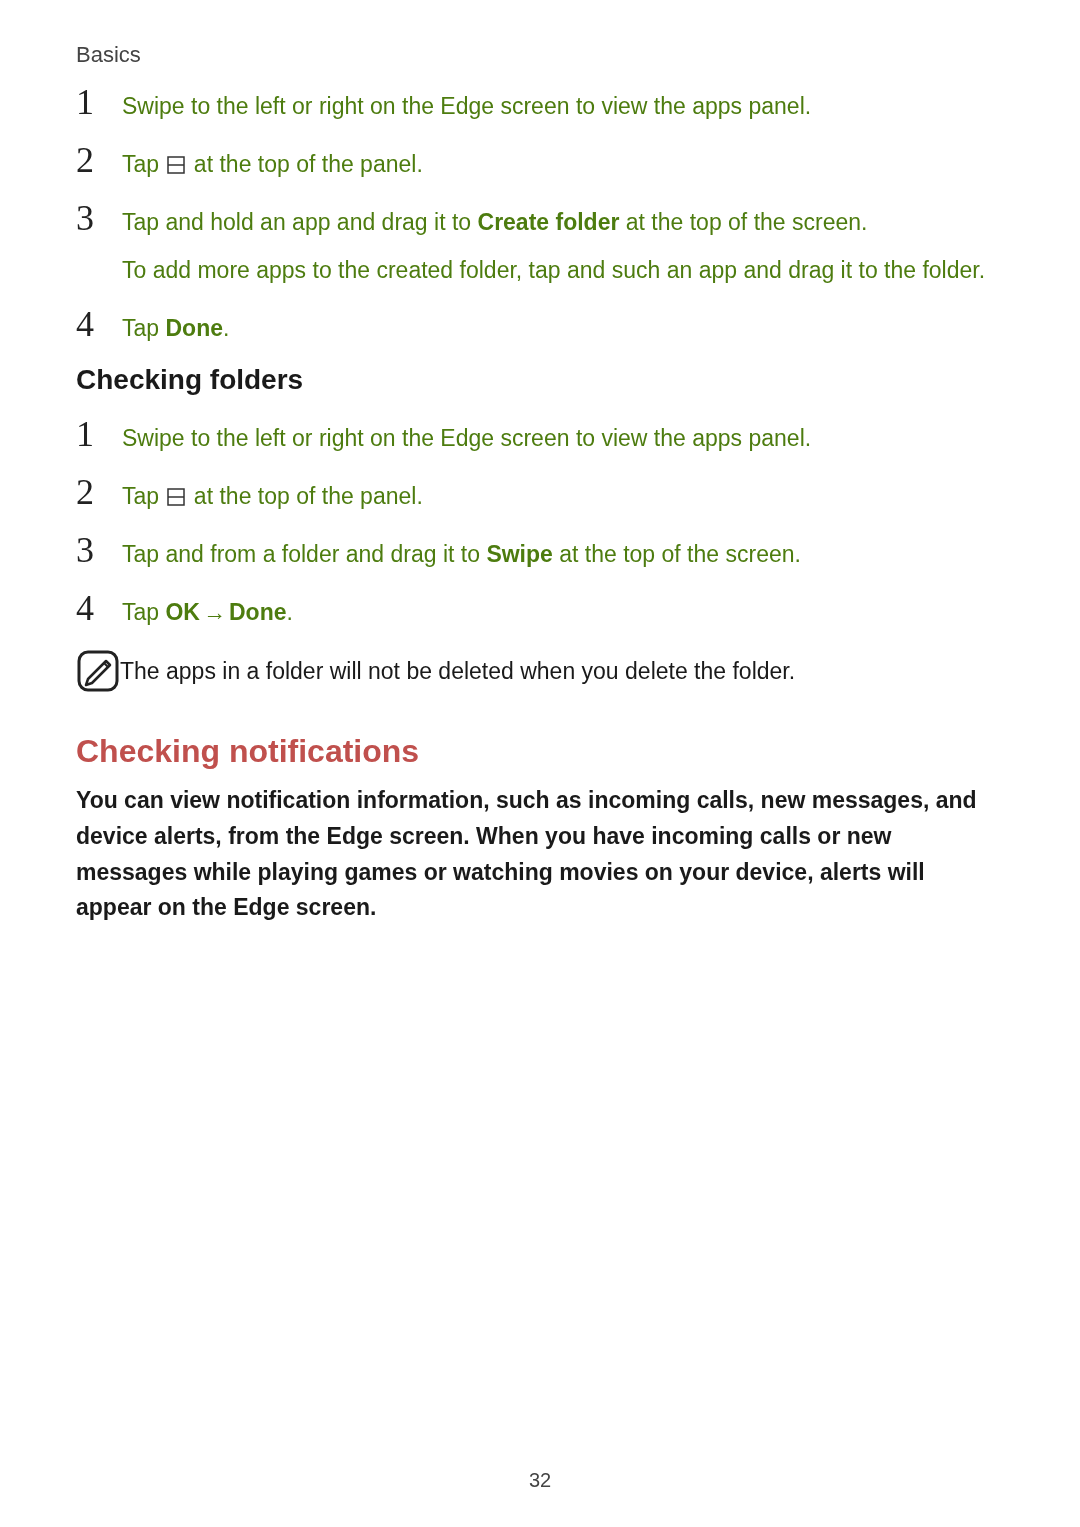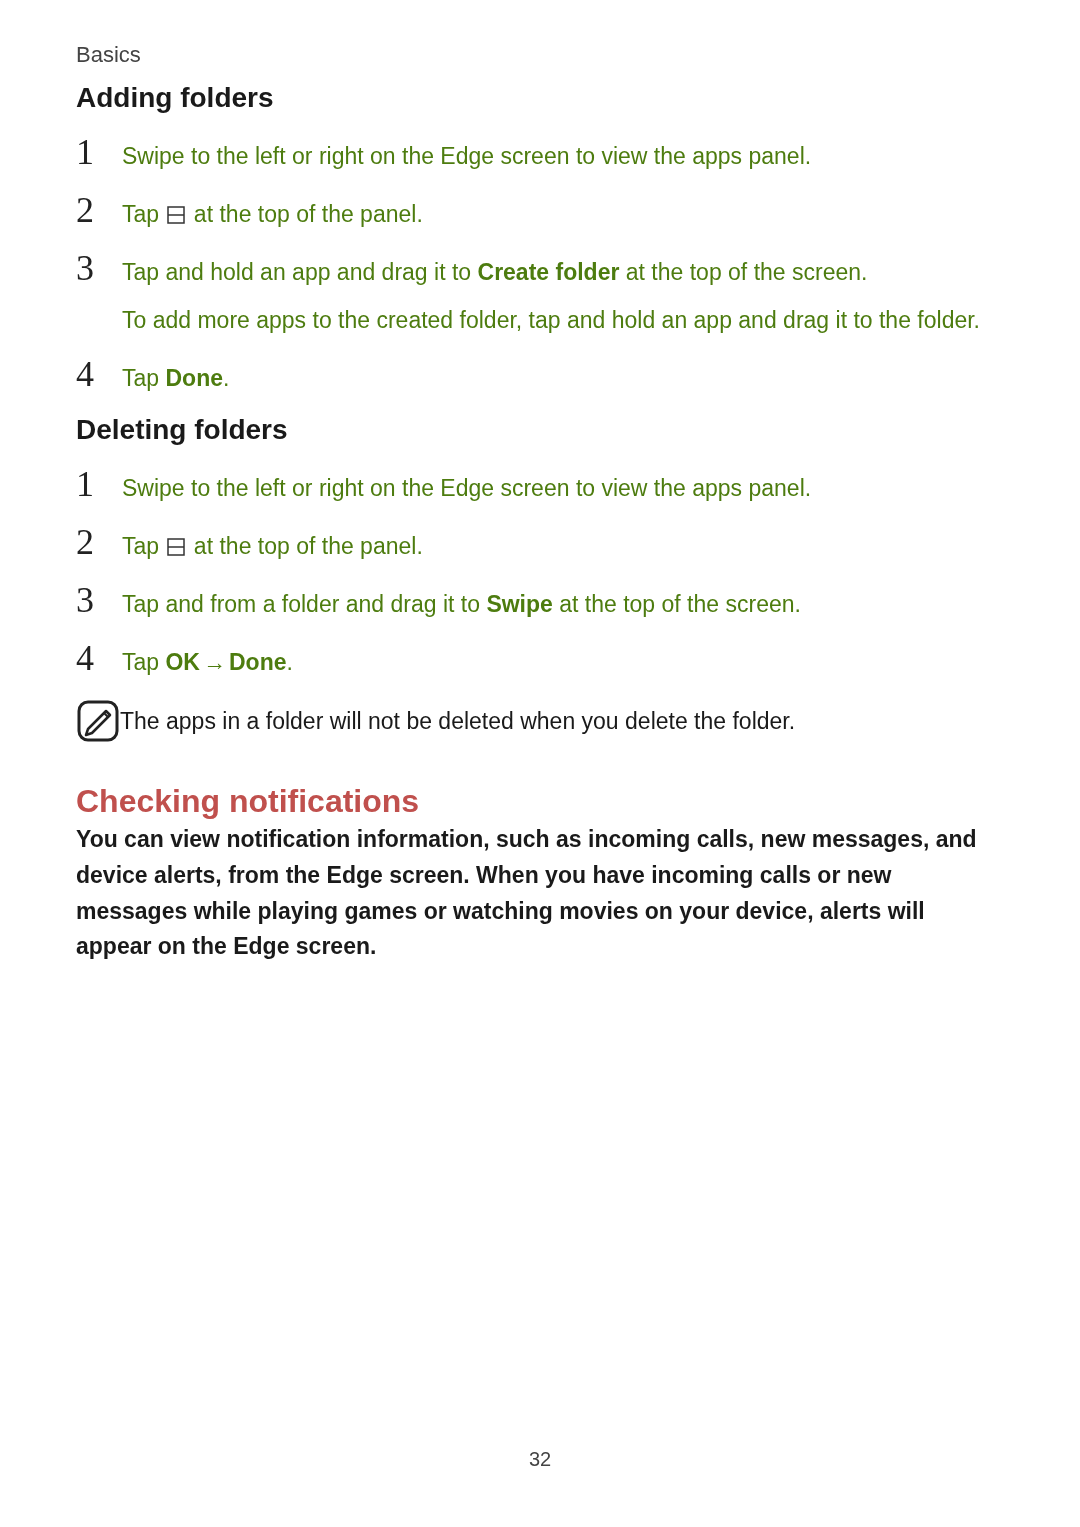--- a/index.html
+++ b/index.html
@@ -56,45 +56,44 @@
       align-items: center;
       margin: 18px 0 30px 0;
     }
     .note-icon { width: 44px; height: 44px; flex-shrink: 0; }
     .note-text { font-size: 23px; line-height: 1.5; color: #1a1a1a; }
     .section-title {
       font-size: 32px;
       font-weight: 600;
       color: #c0504d;
       margin-top: 40px;
-      margin-bottom: 2px;
+      margin-bottom: 13px;
     }
     .para {
       font-size: 23px;
       line-height: 1.55;
       color: #1a1a1a;
       font-weight: bold;
     }
     .pagenum {
       position: absolute;
-      bottom: 56px;
+      bottom: 35px;
       left: 0; right: 0;
       text-align: center;
       font-size: 20px;
       color: #444;
     }
     .arrow { margin: 0 3px; }
   </style>
 </head>
 <body>
 
 <div class="page">
   <div class="header-label">Basics</div>
 
-  <div class="subhead">Adding folders</div>
 
   <div class="step">
     <div class="step-num">1</div>
     <div class="step-body">Swipe to the left or right on the Edge screen to view the apps panel.</div>
   </div>
 
   <div class="step">
     <div class="step-num">2</div>
     <div class="step-body">
       <span>Tap </span><span class="inline-icon"><svg viewBox="0 0 18 18">
@@ -103,32 +102,32 @@
           </svg></span><span> at the top of the panel.</span>
     </div>
   </div>
 
   <div class="step">
     <div class="step-num">3</div>
     <div class="step-body">
       <p>
         <span>Tap and hold an app and drag it to </span><span class="bold">Create folder</span><span> at the top of the screen.</span>
       </p>
-      <p>To add more apps to the created folder, tap and hold an app and drag it to the folder.</p>
+      <p>To add more apps to the created folder, tap and such an app and drag it to the folder.</p>
     </div>
   </div>
 
   <div class="step">
     <div class="step-num">4</div>
     <div class="step-body">
       <span>Tap </span><span class="bold">Done</span><span>.</span>
     </div>
   </div>
 
-  <div class="subhead">Deleting folders</div>
+  <div class="subhead">Checking folders</div>
 
   <div class="step">
     <div class="step-num">1</div>
     <div class="step-body">Swipe to the left or right on the Edge screen to view the apps panel.</div>
   </div>
 
   <div class="step">
     <div class="step-num">2</div>
     <div class="step-body">
       <span>Tap </span><span class="inline-icon"><svg viewBox="0 0 18 18">

